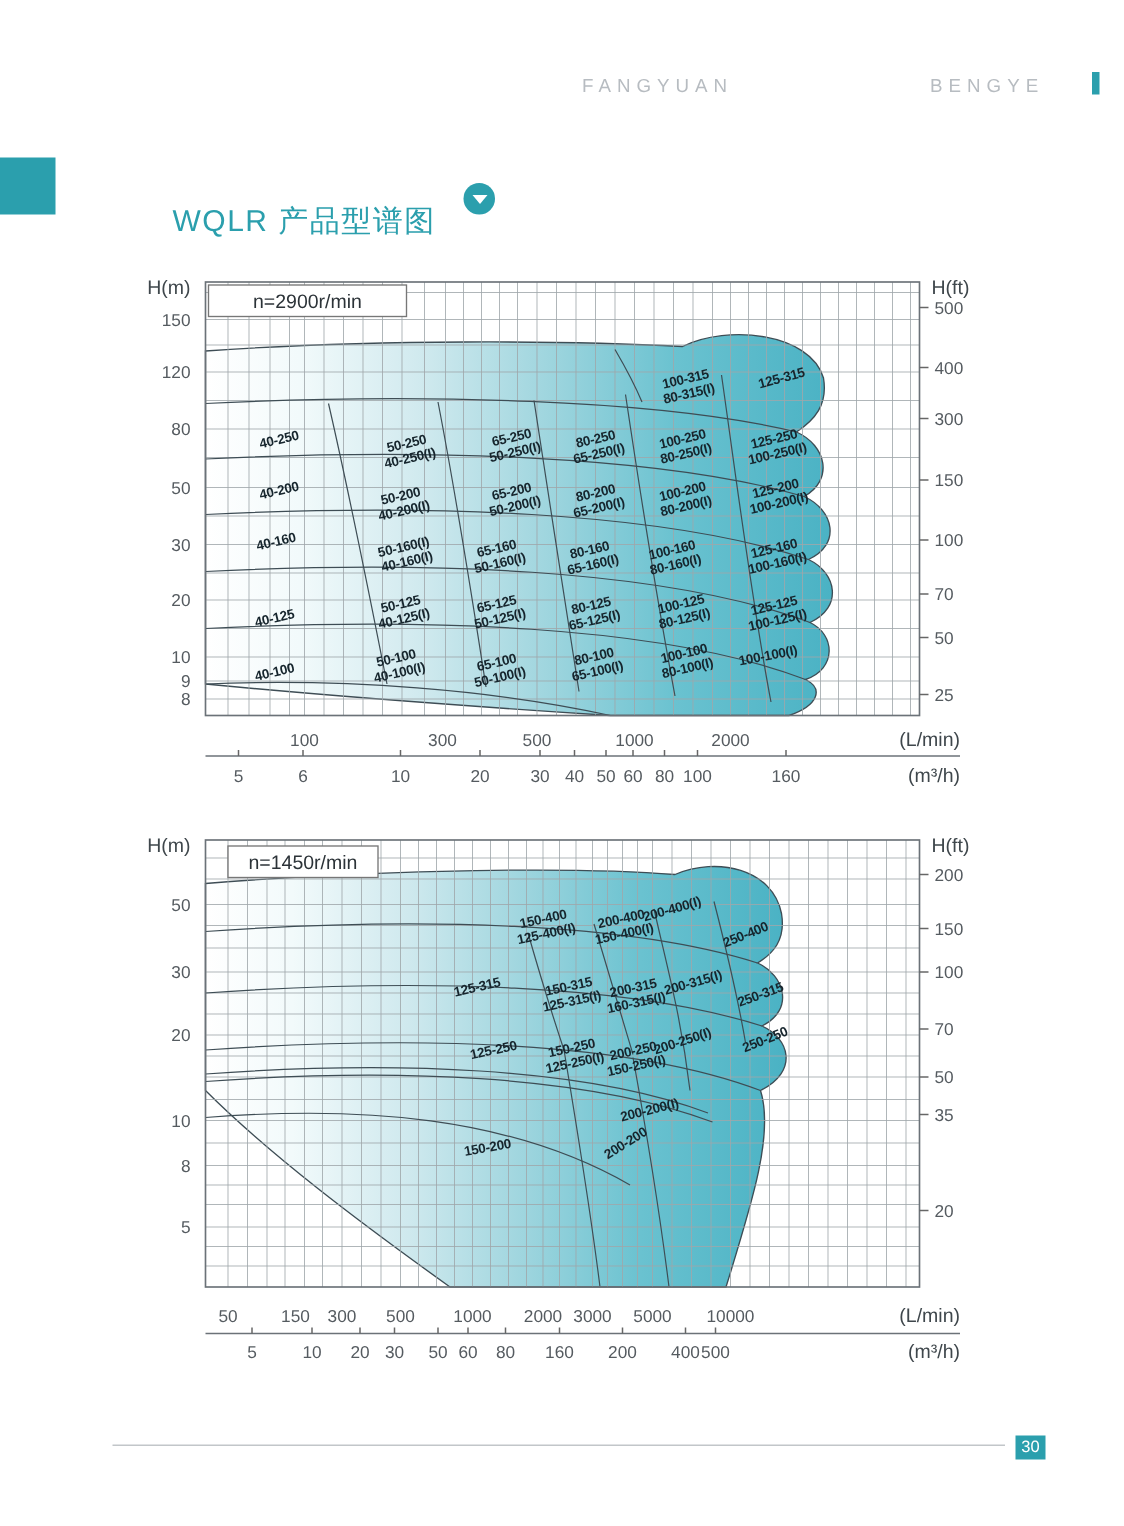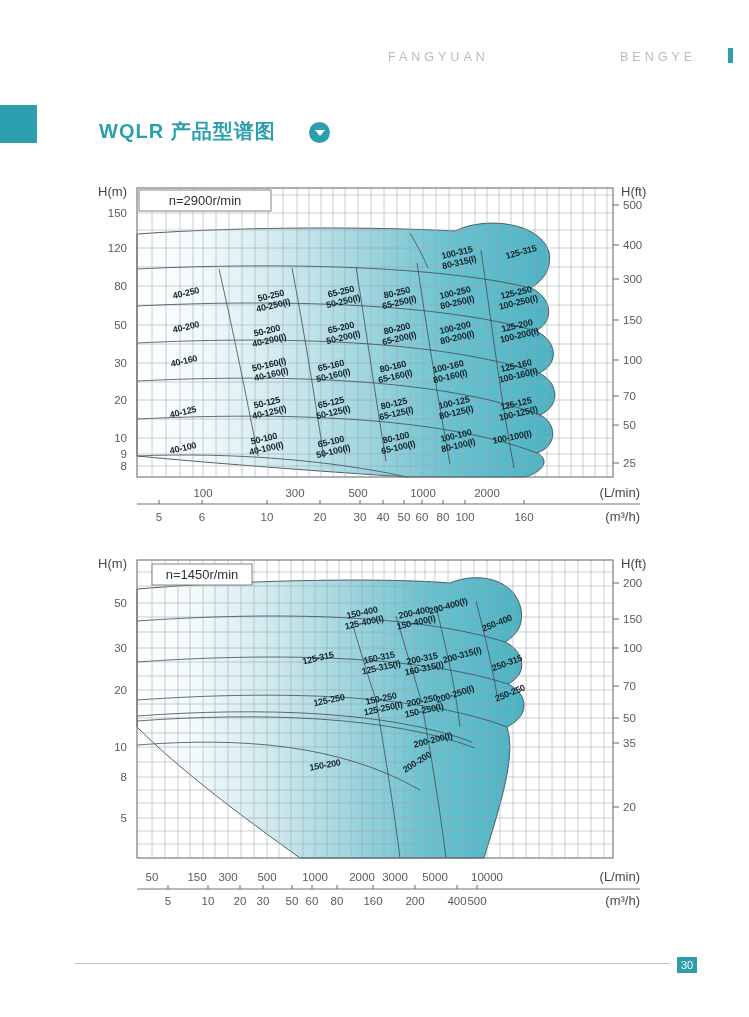--- a/index.html
+++ b/index.html
@@ -3,21 +3,21 @@
 <meta charset="utf-8">
 <style>
   html,body{margin:0;padding:0;background:#fff;}
   .page{position:relative;width:733px;height:1017px;background:#fff;overflow:hidden;
         font-family:"Liberation Sans",sans-serif;}
   .brand{position:absolute;top:50px;font-size:12.5px;letter-spacing:4px;color:#b7bcc1;}
   .brand-left{left:388px;}
   .brand-right{left:620px;}
   .corner-rect{position:absolute;left:728px;top:48px;width:21px;height:15px;background:var(--accent,#2b9fad);}
   .title-square{position:absolute;left:0;top:105px;width:37px;height:38px;background:var(--accent,#2b9fad);}
-  .page-title{position:absolute;left:99px;top:118px;margin:0;font-size:20px;font-weight:bold;
+  .page-title{position:absolute;left:99px;top:118px;margin:16px;font-size:20px;font-weight:normal;
               letter-spacing:1px;color:var(--accent,#2b9fad);}
   .chevron{position:absolute;left:309px;top:122px;width:21px;height:21px;border-radius:50%;
            background:var(--accent,#2b9fad);display:flex;align-items:center;justify-content:center;}
   .chevron .tri{width:0;height:0;border-left:5px solid transparent;border-right:5px solid transparent;
                 border-top:6px solid #fff;margin-top:1px;}
   #charts-svg{position:absolute;left:0;top:0;}
   #charts-svg text{font-family:"Liberation Sans",sans-serif;}
   .grid{stroke:#9fa6aa;stroke-width:0.55;}
   .frame{fill:none;stroke:#6b7278;stroke-width:1.1;}
   .fillpath{stroke:#3e4d55;stroke-width:0.9;}

